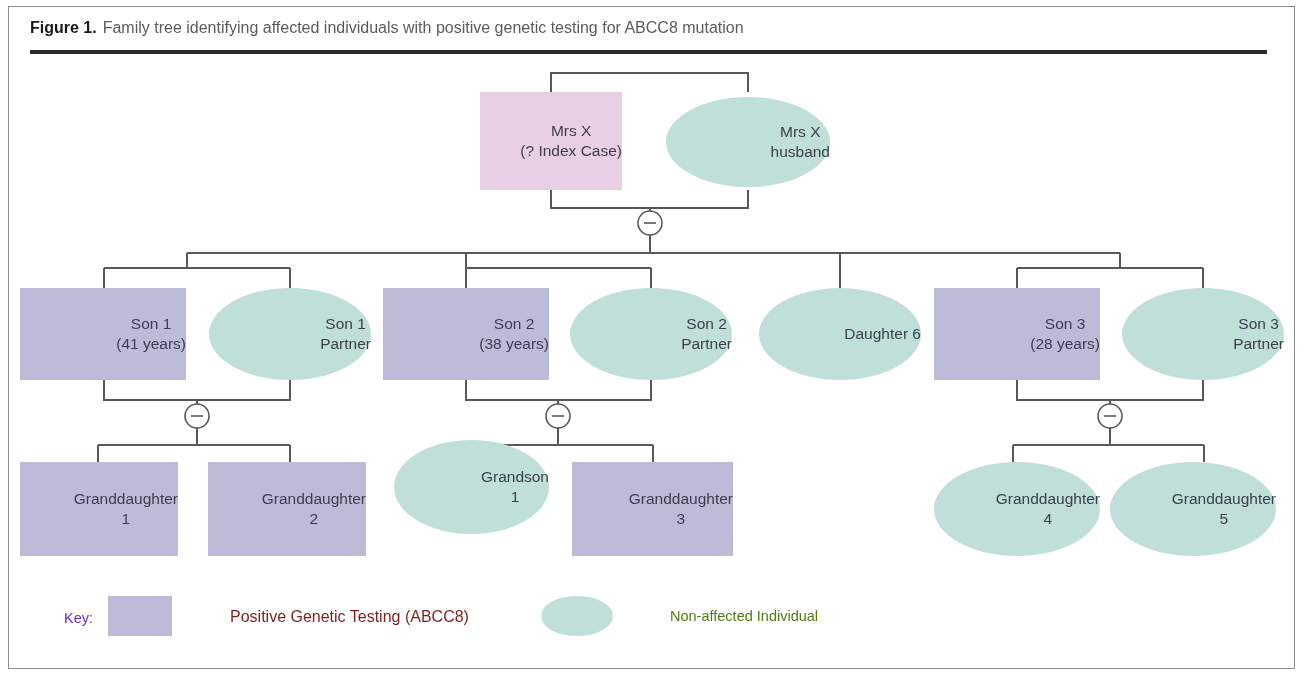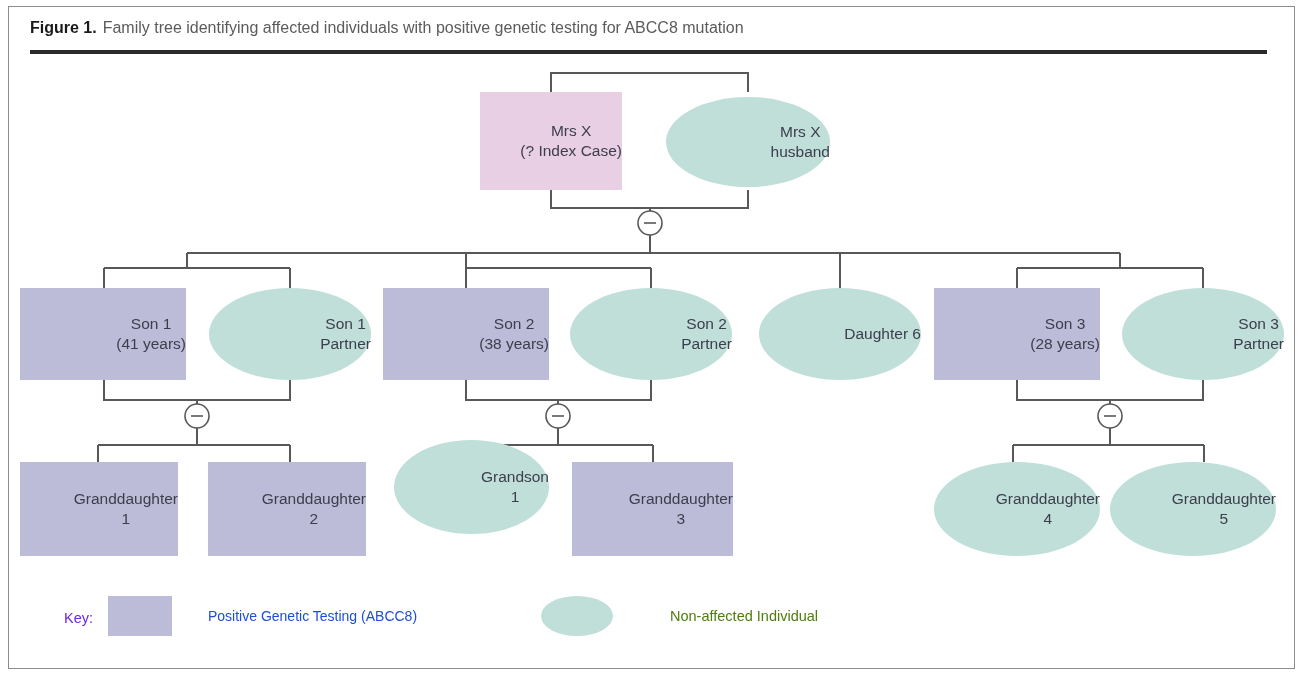--- a/index.html
+++ b/index.html
@@ -79,22 +79,22 @@
   #key-label{
     position:absolute; left:0; top:14px;
     font-size:14.5px; color:#6d28d9;margin-left:36px;
   }
   #key-swatch-box{
     position:absolute; left:80px; top:0px;
     width:64px; height:40px;
     background:#bcbcd8;
   }
   #key-text-box{
-    position:absolute; left:180px; top:12px;
-    font-size:14px; color:#1d4ed8; white-space:nowrap;
+    position:absolute; left:202px; top:12px;
+    font-size:16px; color:#7f1d1d; white-space:nowrap;
   }
   #key-swatch-ellipse{
     position:absolute; left:513px; top:0px;
     width:72px; height:40px;
     background:#bfdfd8; border-radius:50%;
   }
   #key-text-ellipse{
     position:absolute; left:642px; top:12px;
     font-size:14.5px; color:#4d7c0f; white-space:nowrap;
   }

